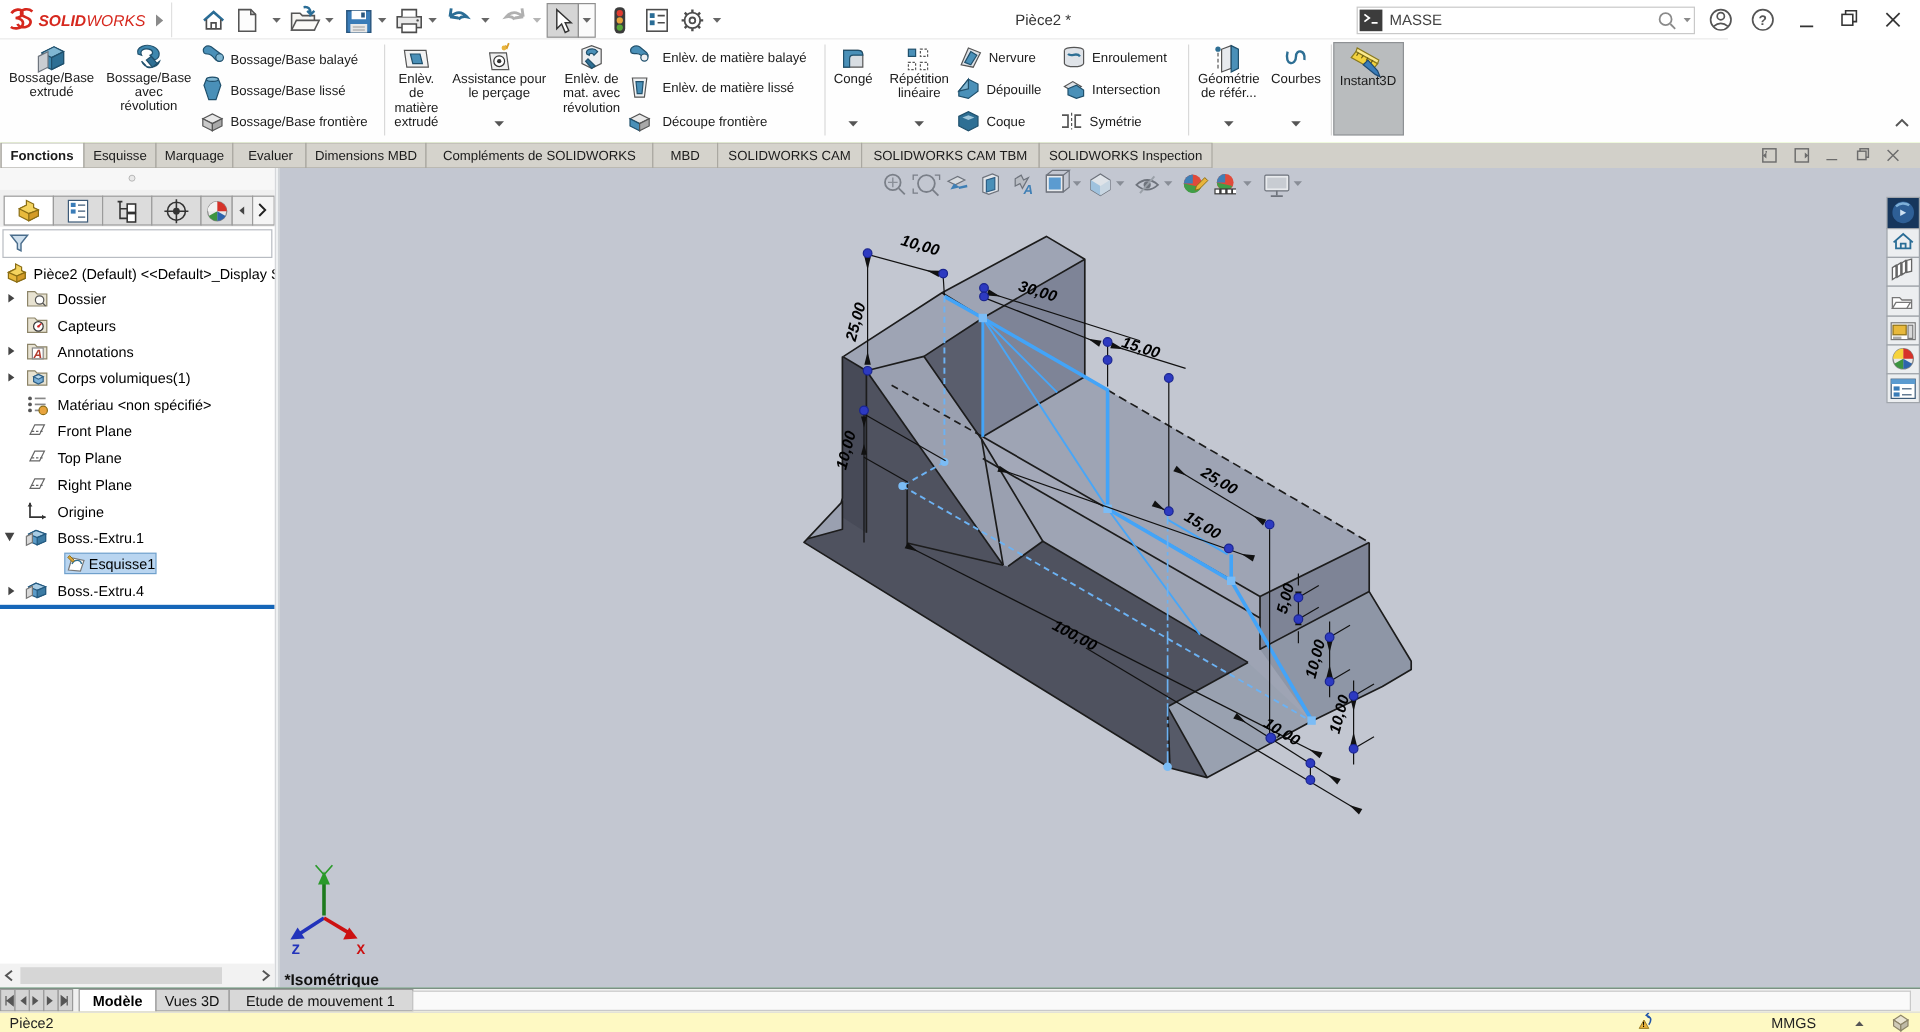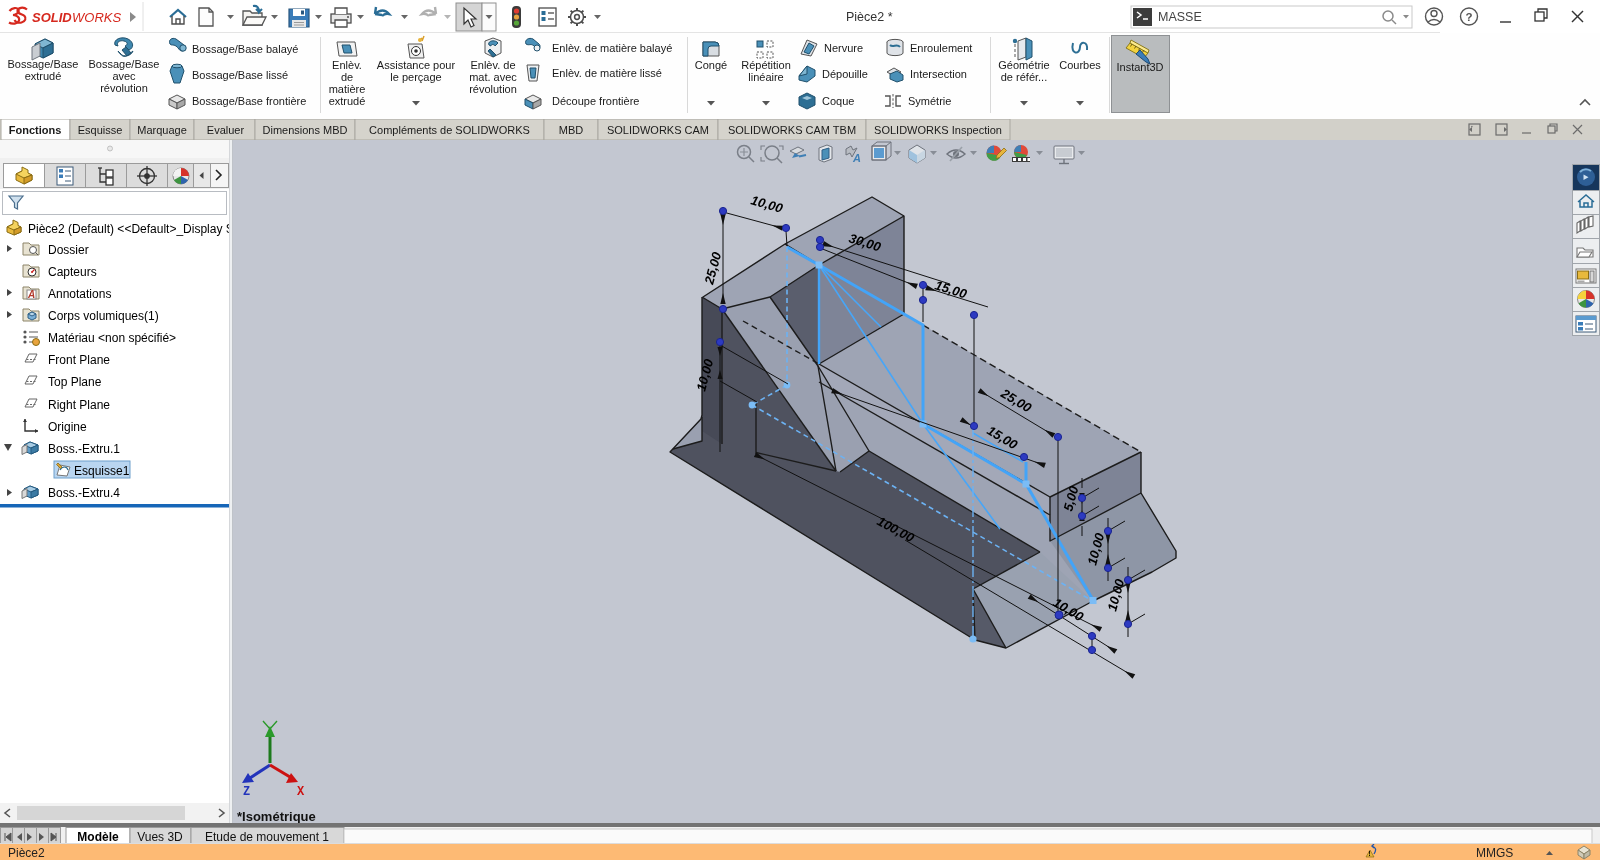--- a/index.html
+++ b/index.html
@@ -4,22 +4,22 @@
 <style>
 *{margin:0;padding:0;box-sizing:border-box}
 html,body{width:1600px;height:860px;font-family:"Liberation Sans",sans-serif;overflow:hidden;background:#fff}
 #titlebar{position:absolute;left:0;top:0;width:1440px;height:33px;background:#ffffff;border-bottom:1px solid #e4e4e4}
 #ribbon{position:absolute;left:0;top:33px;width:1600px;height:86px;background:#fefefe}
 #tabrow{position:absolute;left:0;top:119px;width:1600px;height:21px;background:#bef264;border-bottom:1px solid #b9b7b0}
 #main{position:absolute;left:0;top:140px;width:1600px;height:683px}
 #leftpanel{position:absolute;left:0;top:0;width:229px;height:683px;background:#ffffff}
 #viewport{position:absolute;left:233px;top:0;width:1367px;height:683px;background:#c3c7d1}
 #splitter{position:absolute;left:229px;top:0;width:4px;height:683px;background:#eef0f2;border-left:1px solid #d5d7da;border-right:1px solid #bfc3c9}
-#bottomtabs{position:absolute;left:0;top:823px;width:1600px;height:20px;background:#86efac;border-top:4px solid #737373}
-#statusbar{position:absolute;left:0;top:843px;width:1600px;height:17px;background:#fdba74;border-top:1px solid #dcdcdc}
+#bottomtabs{position:absolute;left:0;top:823px;width:1600px;height:20px;background:#86efac;border-top:1px solid #737373}
+#statusbar{position:absolute;left:0;top:843px;width:1600px;height:17px;background:#fef9c3;border-top:1px solid #dcdcdc}
 </style>
 </head>
 <body>
 <div id="titlebar">
 <svg width="1600" height="33" style="position:absolute;left:0;top:0">
 
   <g stroke="#d6281e" stroke-width="2.2" fill="none">
     <path d="M9.5 11 C12 7.5 17.5 7 18.5 10 C19.5 12.8 16 14.8 13 15 C16.5 15.2 20 17 19 20.5 C18 24 12 24.5 9 22.5"></path>
     <path d="M27 9.5 C23.5 6.5 17.5 7.5 17.5 11 C17.5 14 22.5 14 24.5 16 C26.5 18 25.5 21.5 21.5 22.5 C18.5 23.2 15.5 22 14.5 20"></path>
   </g>

